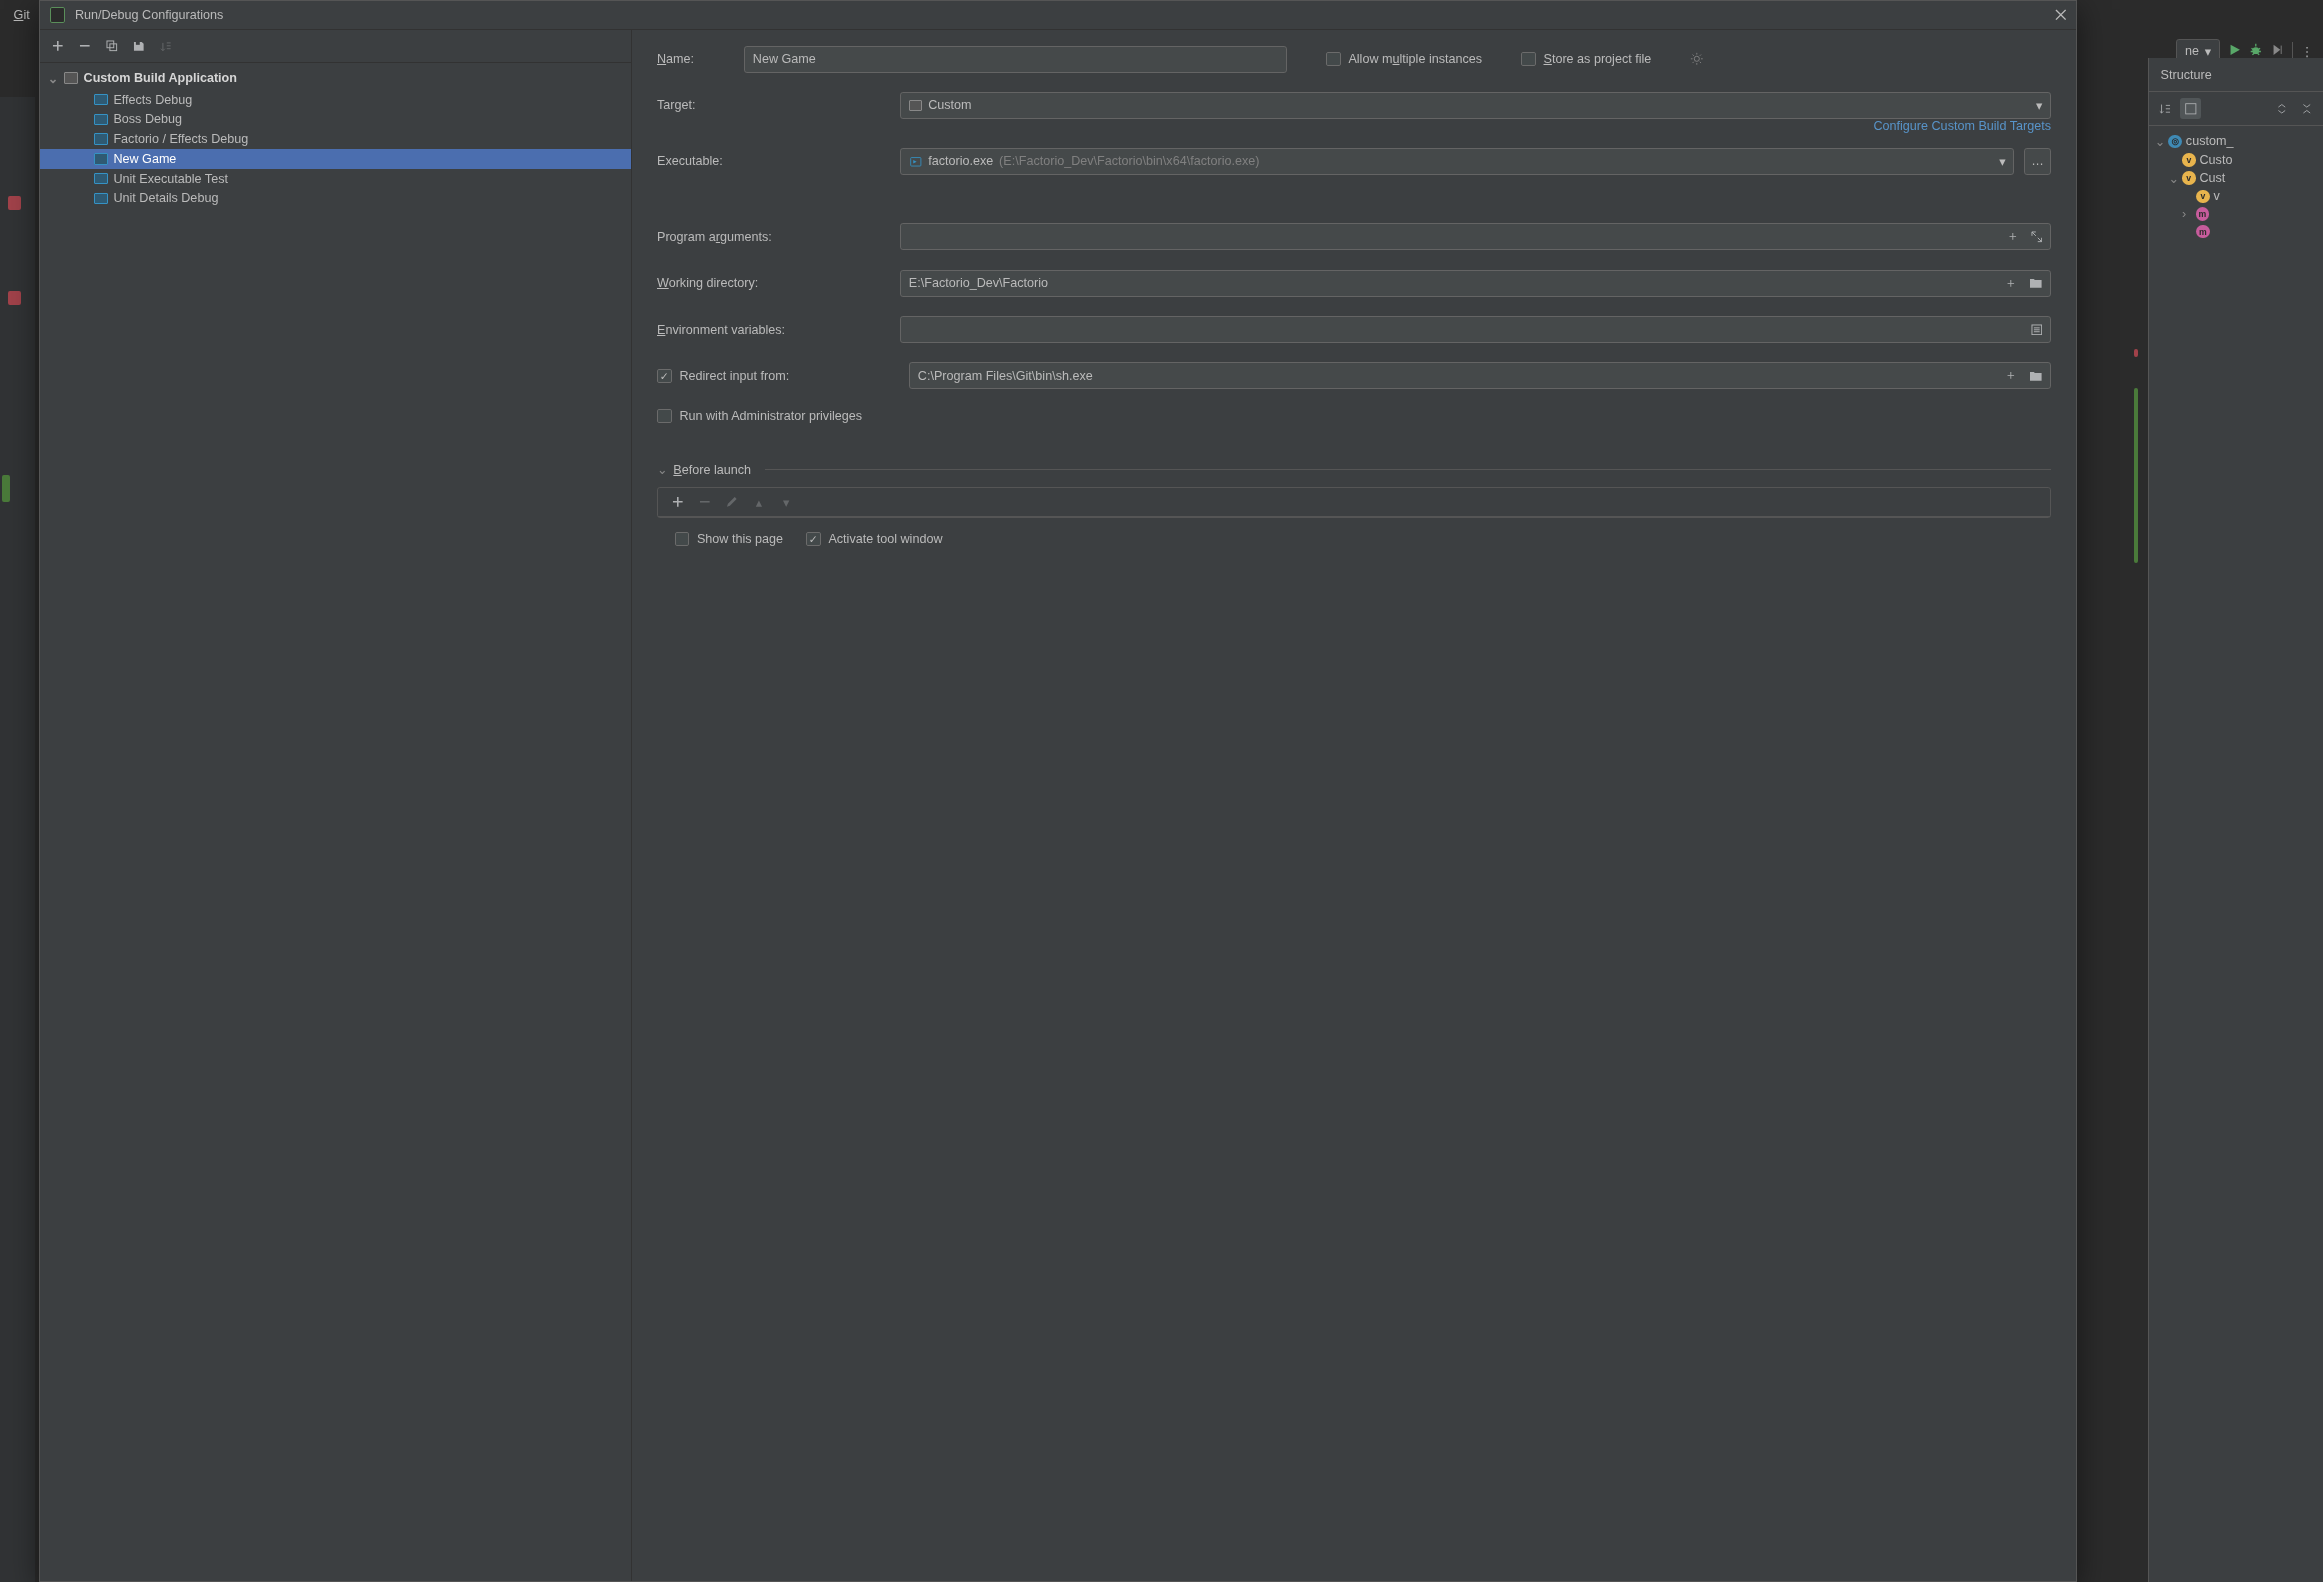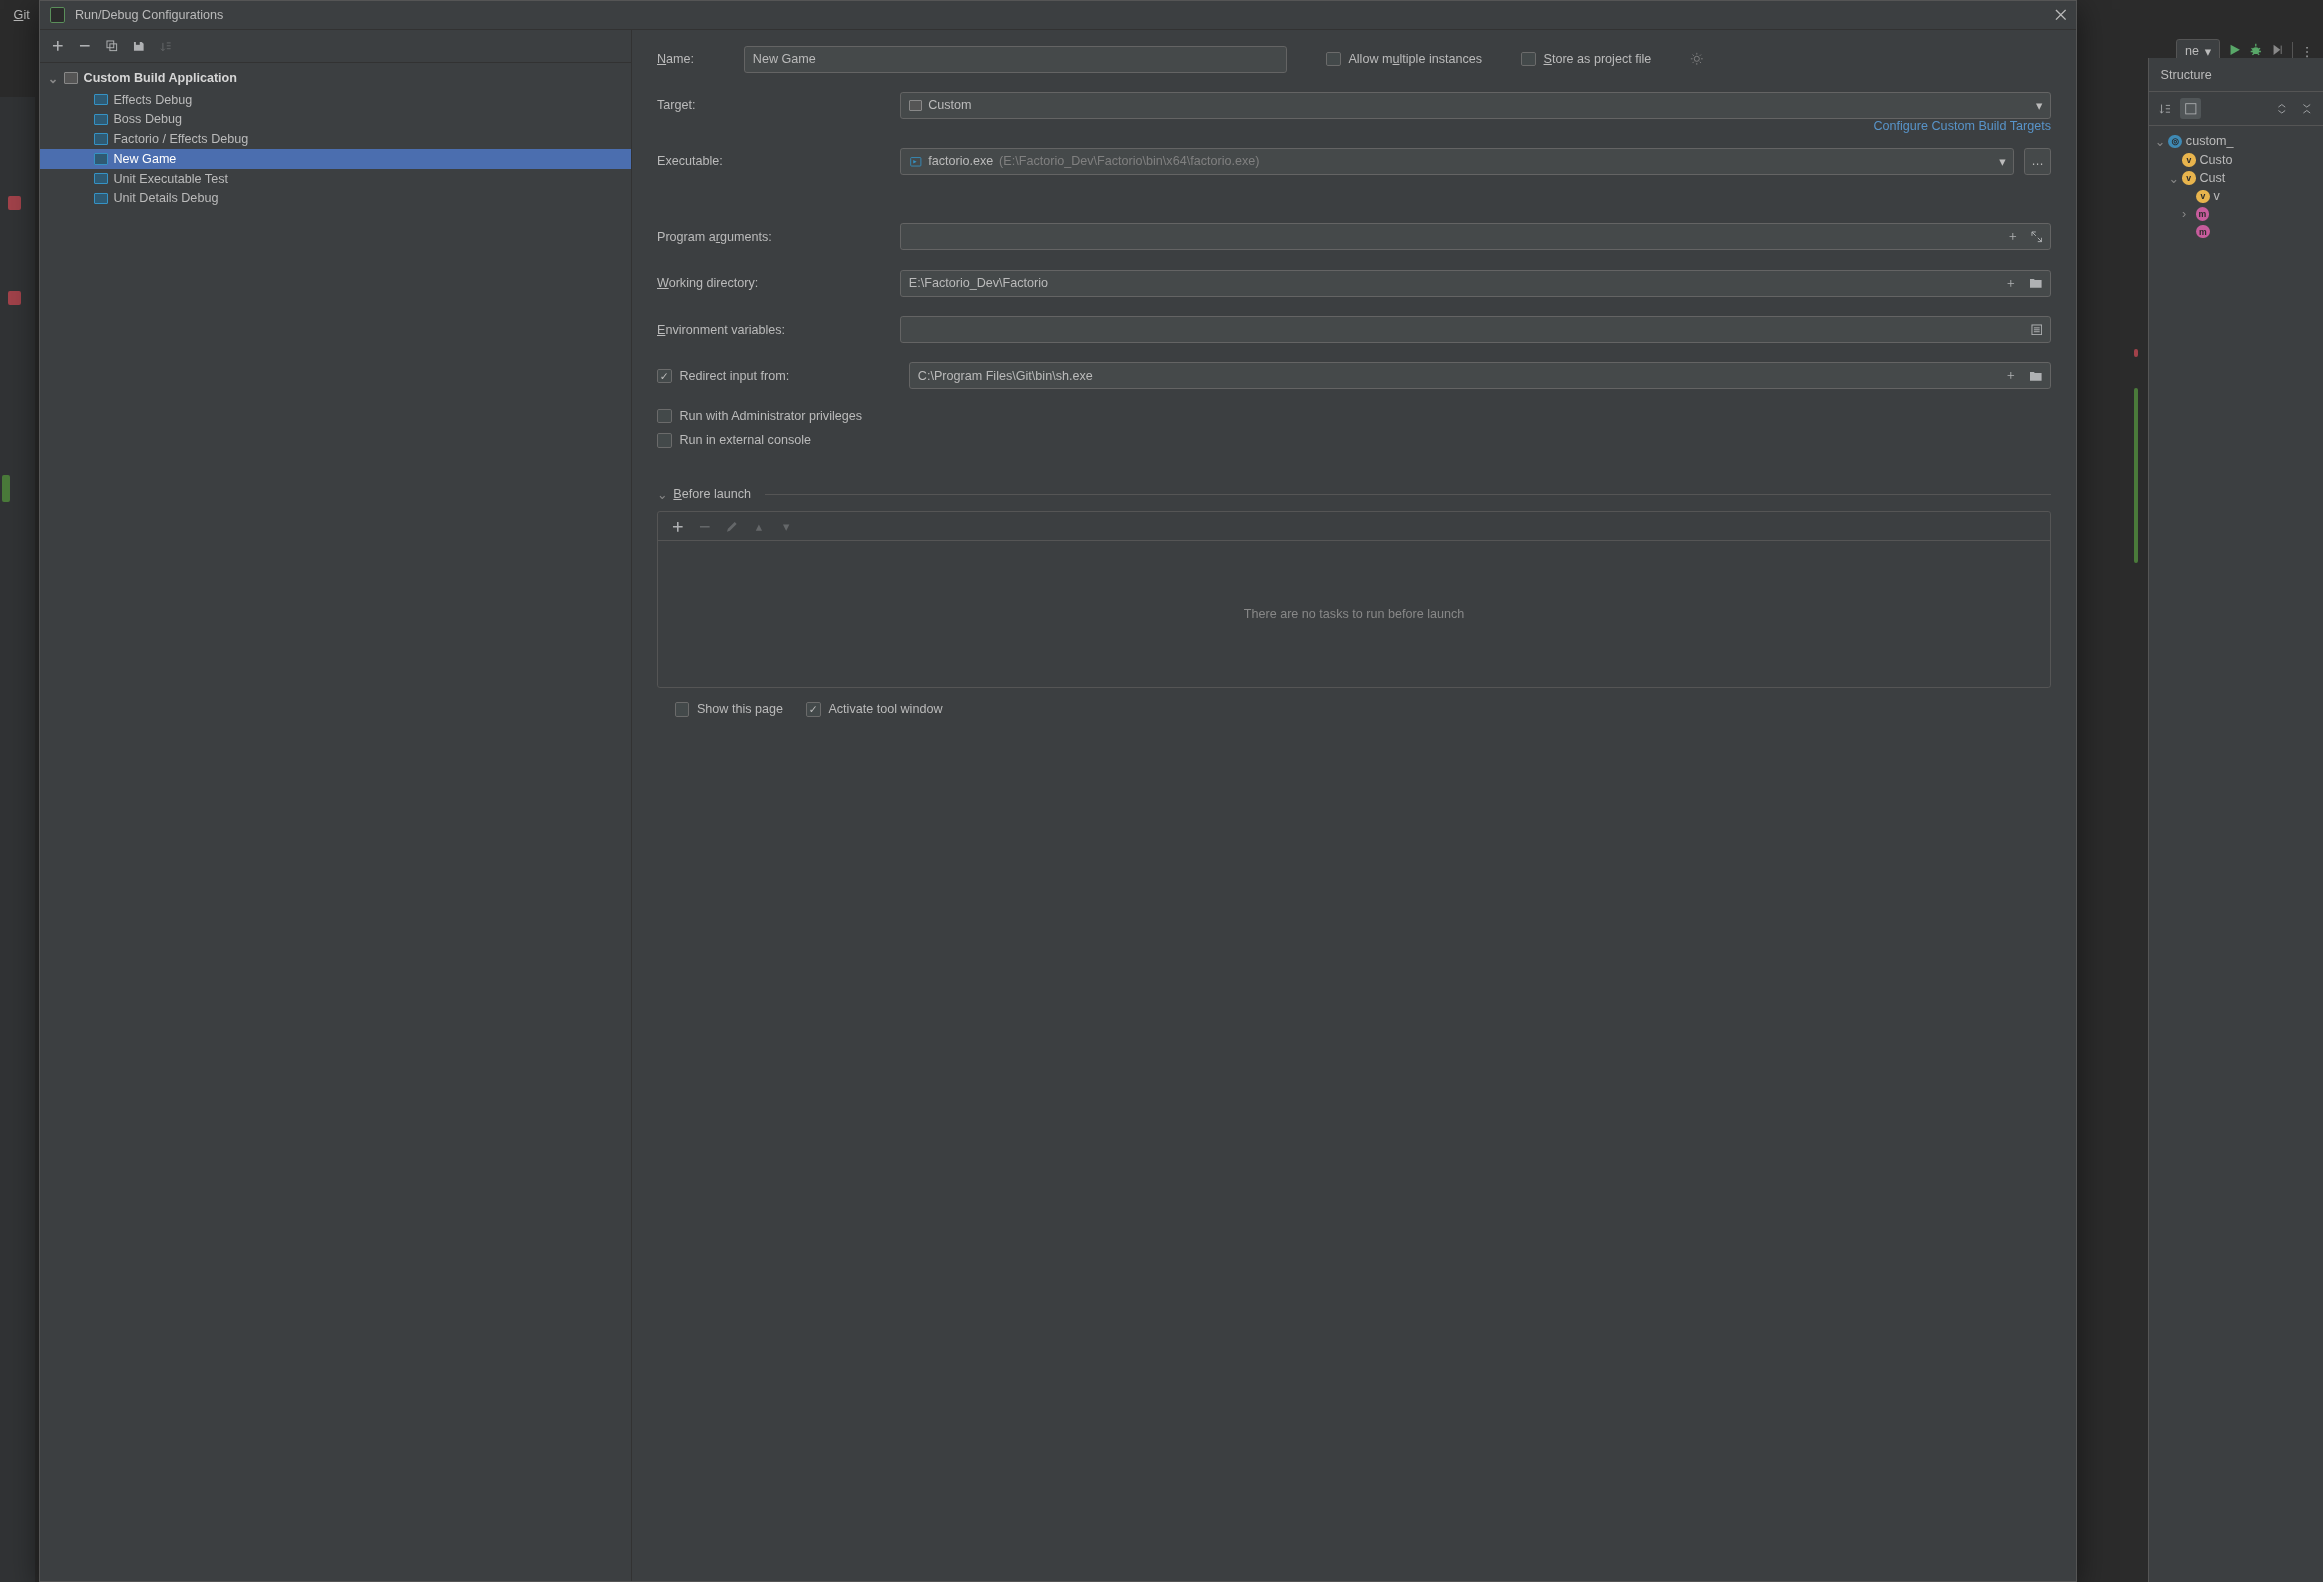--- a/index.html
+++ b/index.html
@@ -359,26 +359,20 @@
           </span>
         </div>
       </div>
 
       <div class="row" style="margin-bottom:9.7px">
         <label class="chk">
           <span class="chkbox"></span>
           <span>Run with Administrator privileges</span>
         </label>
       </div>
-      <div class="row">
-        <label class="chk">
-          <span class="chkbox"></span>
-          <span>Run in external console</span>
-        </label>
-      </div>
 
       <div class="section-head">
         <span class="chev">⌄</span>
         <span><span class="und">B</span>efore launch</span>
         <span class="line"></span>
       </div>
       <div class="launch-box">
         <div class="launch-toolbar">
           <span class="tbtn">
               <svg width="11.6" height="11.6" viewBox="0 0 12 12">
@@ -391,21 +385,20 @@
               </svg>
             </span>
           <span class="tbtn disabled">
               <svg width="11.6" height="11.6" viewBox="0 0 12 12">
                 <path fill="#afb1b3" d="M1 11l1-3 7-7 2 2-7 7z"></path>
               </svg>
             </span>
           <span class="tbtn disabled">▴</span>
           <span class="tbtn disabled">▾</span>
         </div>
-        <div class="launch-body">There are no tasks to run before launch</div>
       </div>
 
       <div class="bottom-opts">
         <label class="chk">
           <span class="chkbox"></span>
           <span>Show this page</span>
         </label>
         <label class="chk">
           <span class="chkbox checked"></span>
           <span>Activate tool window</span>

